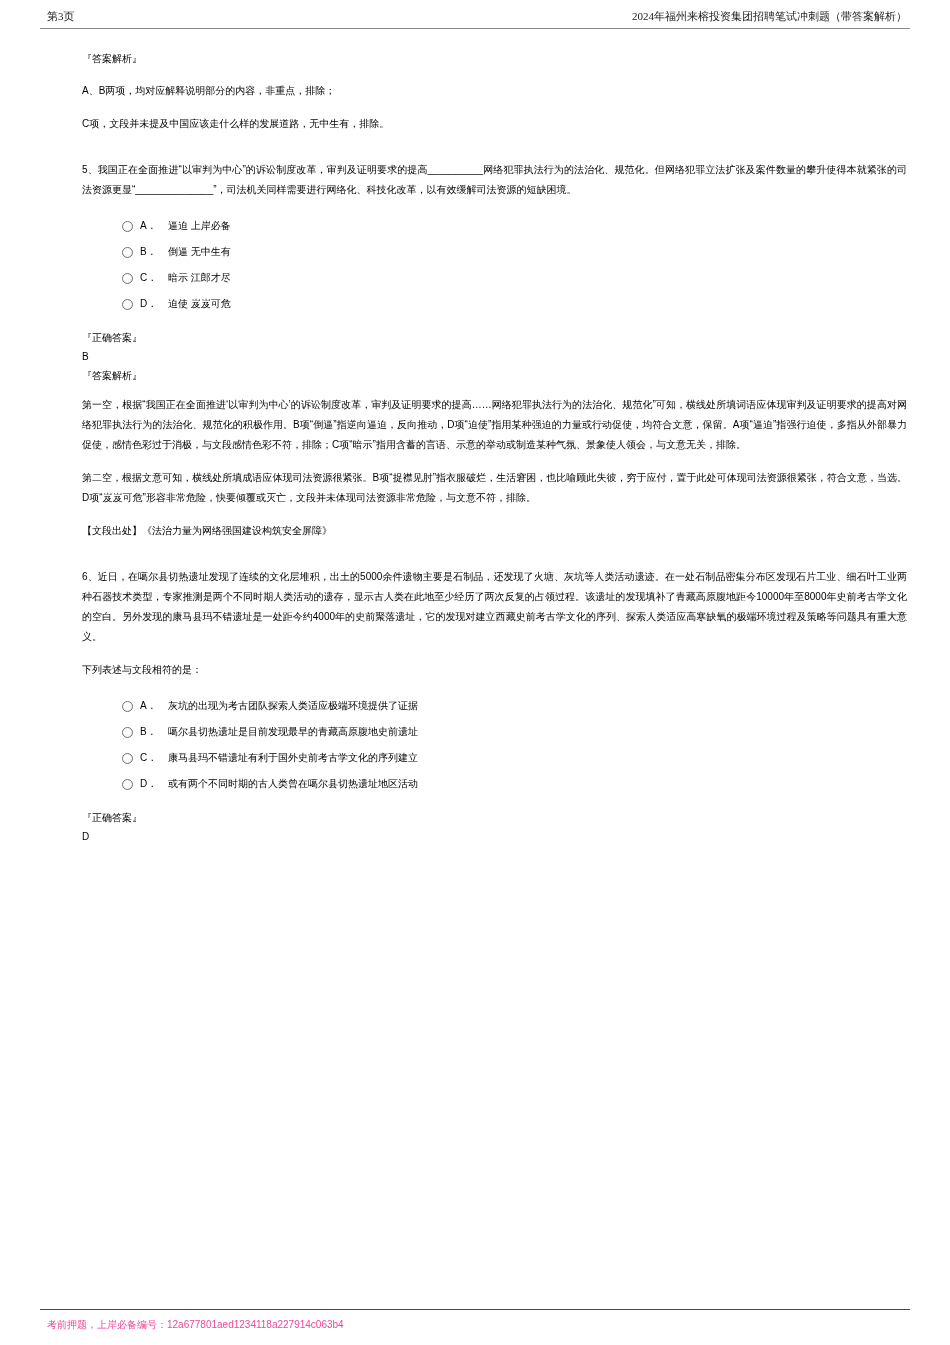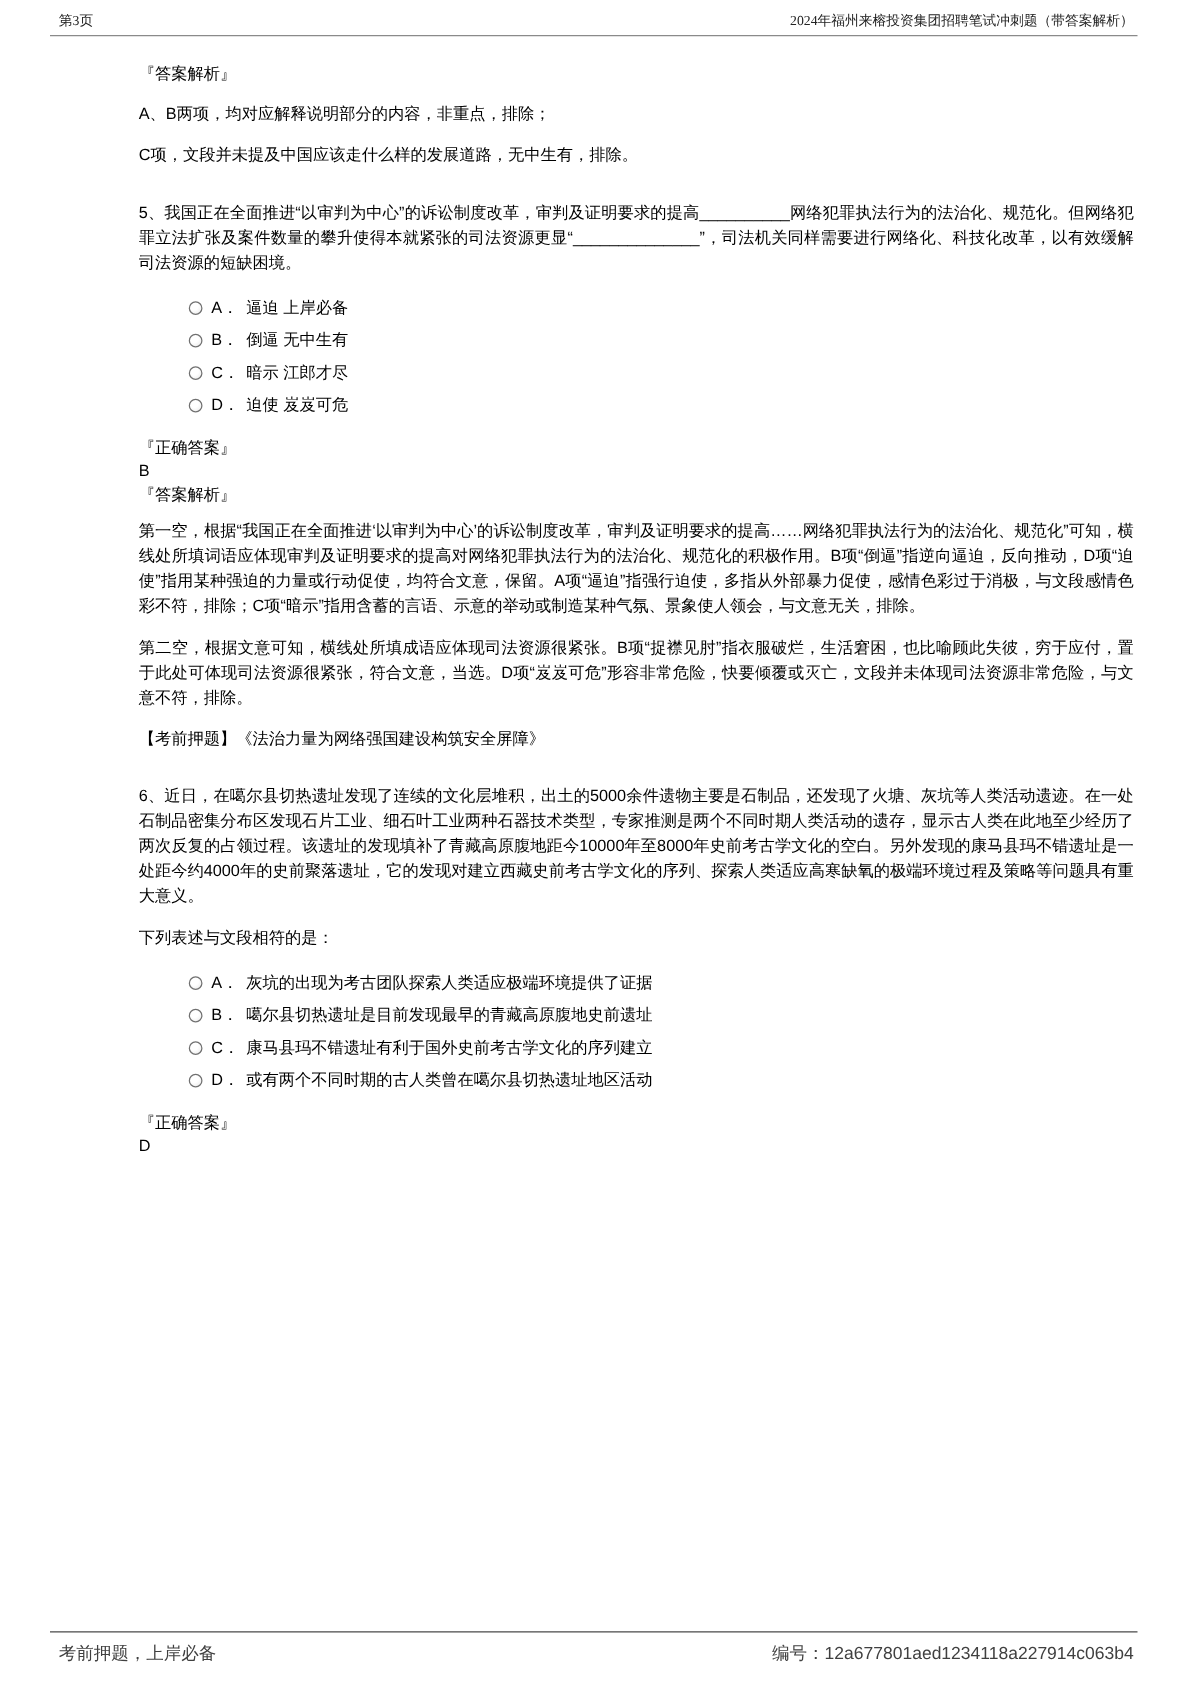--- a/index.html
+++ b/index.html
@@ -18,24 +18,23 @@
     border-bottom: 1px solid #8a8a8a;
     display: flex;
     justify-content: space-between;
     align-items: flex-end;
     font-size: 11px;
     color: #222;
     font-family: Liberation Serif, serif;
   }
   .page-body {
     padding: 20px 43px 0 82px;
-    font-size: 13px;
+    font-size: 10px;
     line-height: 20px;
     text-align: justify;
-    margin-left: 29px;
   }
   .page-body p { margin: 0 0 13px; }
   p.label { margin-bottom: 12px; }
   p.ans-line { margin-bottom: 1px; line-height: 18px; }
   p.ans-line.last { margin-bottom: 10px; }
   section.question { margin-top: 26px; }
   .options { margin: 4px 0 12px 40px; }
   .option-row {
     display: flex;
     align-items: center;
@@ -59,23 +58,23 @@
   }
   .opt-text { white-space: nowrap; }
   .page-footer {
     position: absolute;
     left: 40px;
     right: 40px;
     bottom: 13px;
     border-top: 1px solid #4a4a4a;
     padding: 8px 3px 0 7px;
     display: flex;
-    justify-content: space-between;
-    font-size: 14px;
-    color: #404040;
+    justify-content: flex-start;
+    font-size: 10px;
+    color: #ec4899;
   }
 </style>
 </head>
 <body>
 
 <div class="page">
 
   <div class="page-header">
     <span>第3页</span>
     <span>2024年福州来榕投资集团招聘笔试冲刺题（带答案解析）</span>
@@ -114,21 +113,21 @@
           <span class="opt-text">迫使 岌岌可危</span>
         </div>
       </div>
 
       <p class="ans-line">『正确答案』</p>
       <p class="ans-line">B</p>
       <p class="ans-line last">『答案解析』</p>
 
       <p class="para">第一空，根据“我国正在全面推进‘以审判为中心’的诉讼制度改革，审判及证明要求的提高……网络犯罪执法行为的法治化、规范化”可知，横线处所填词语应体现审判及证明要求的提高对网络犯罪执法行为的法治化、规范化的积极作用。B项“倒逼”指逆向逼迫，反向推动，D项“迫使”指用某种强迫的力量或行动促使，均符合文意，保留。A项“逼迫”指强行迫使，多指从外部暴力促使，感情色彩过于消极，与文段感情色彩不符，排除；C项“暗示”指用含蓄的言语、示意的举动或制造某种气氛、景象使人领会，与文意无关，排除。</p>
       <p class="para">第二空，根据文意可知，横线处所填成语应体现司法资源很紧张。B项“捉襟见肘”指衣服破烂，生活窘困，也比喻顾此失彼，穷于应付，置于此处可体现司法资源很紧张，符合文意，当选。D项“岌岌可危”形容非常危险，快要倾覆或灭亡，文段并未体现司法资源非常危险，与文意不符，排除。</p>
-      <p class="para">【考前押题】《法治力量为网络强国建设构筑安全屏障》</p>
+      <p class="para">【文段出处】《法治力量为网络强国建设构筑安全屏障》</p>
     </section>
 
     <section class="question">
       <p class="para">6、近日，在噶尔县切热遗址发现了连续的文化层堆积，出土的5000余件遗物主要是石制品，还发现了火塘、灰坑等人类活动遗迹。在一处石制品密集分布区发现石片工业、细石叶工业两种石器技术类型，专家推测是两个不同时期人类活动的遗存，显示古人类在此地至少经历了两次反复的占领过程。该遗址的发现填补了青藏高原腹地距今10000年至8000年史前考古学文化的空白。另外发现的康马县玛不错遗址是一处距今约4000年的史前聚落遗址，它的发现对建立西藏史前考古学文化的序列、探索人类适应高寒缺氧的极端环境过程及策略等问题具有重大意义。</p>
       <p class="para">下列表述与文段相符的是：</p>
 
       <div class="options">
         <div class="option-row">
           <span class="radio"></span>
           <span class="opt-letter">A．</span>

